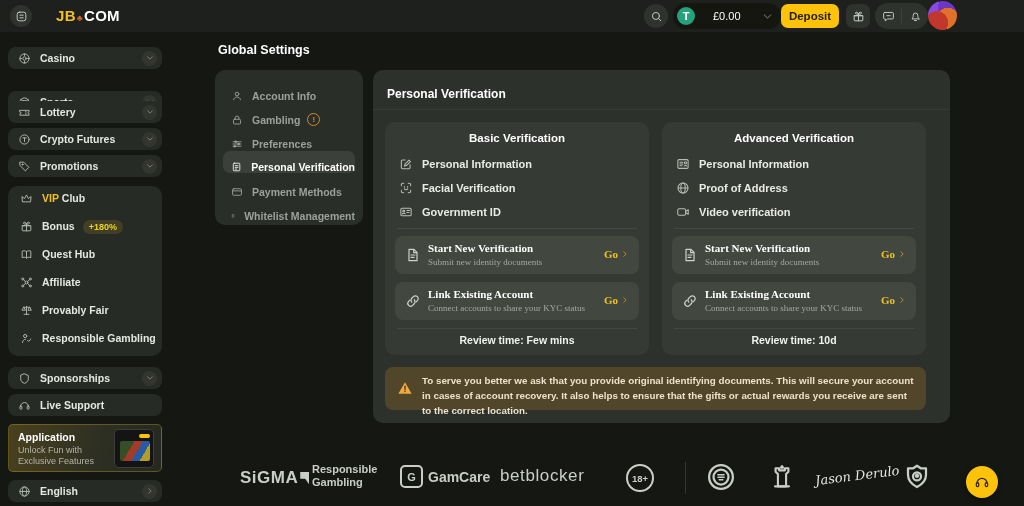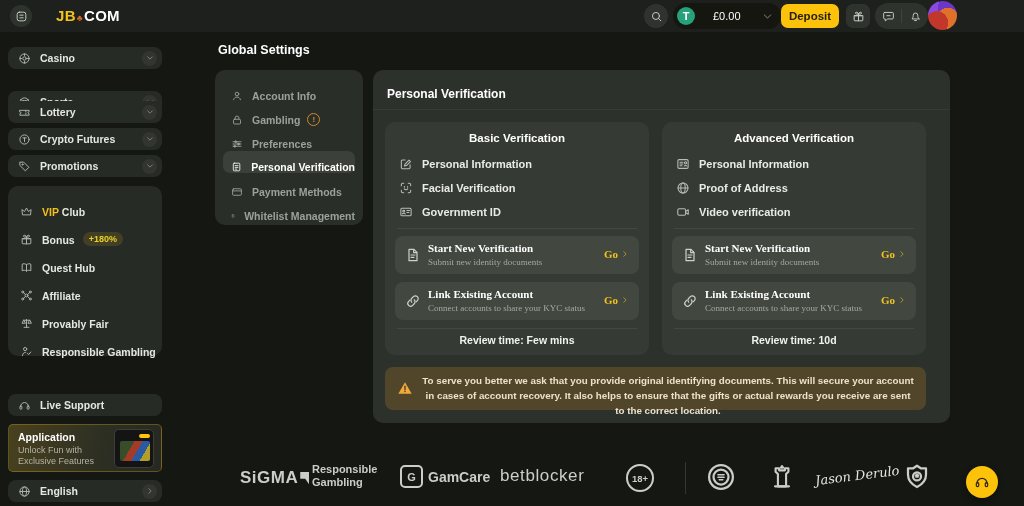--- a/index.html
+++ b/index.html
@@ -35,21 +35,21 @@
                      radial-gradient(circle at 72% 22%,#6c37c9 0 35%,transparent 36%),
                      radial-gradient(circle at 22% 30%,#8a49e0 0 30%,transparent 31%),#3c2e14;}
   
   .side-btn{position:absolute;left:8px;width:154px;height:22px;border-radius:8px;background:#272b26;
             display:flex;align-items:center;}
   .side-ic{color:#aeb5ab;margin-left:10px;display:flex;}
   .side-label{color:#e4e8e1;font-size:10.5px;font-weight:bold;margin-left:9px;flex:1;white-space:nowrap;}
   .chev-circle{width:15px;height:15px;border-radius:50%;background:#32362f;margin-right:5px;
                display:flex;align-items:center;justify-content:center;color:#aab0a6;}
   .side-panel{position:absolute;left:8px;top:186px;width:154px;height:170px;border-radius:10px;background:#272b26;}
-  .panel-row{position:absolute;left:4px;width:146px;height:26px;display:flex;align-items:flex-end;}
+  .panel-row{position:absolute;left:4px;width:146px;height:26px;display:flex;align-items:flex-start;}
   .panel-row .side-ic{margin-left:8px;}
   .accent{color:#f3c21a;}
   .badge{background:rgba(243,194,26,.14);color:#e8d227;font-size:9px;font-weight:bold;
          border-radius:8px;padding:2px 6px;margin-left:8px;}
   .app-card{position:absolute;left:8px;top:424px;width:154px;height:48px;border-radius:5px;
             background:linear-gradient(100deg,#49411f 0%,#2d2f23 60%,#262921 100%);
             border:1px solid rgba(243,194,26,.28);box-sizing:border-box;}
   .app-title{position:absolute;left:9px;top:6px;color:#fff;font-size:10.5px;font-weight:bold;}
   .app-sub{position:absolute;left:9px;color:#b4b3a5;font-size:9px;}
   .phone{position:absolute;right:7px;top:4px;width:40px;height:39px;border-radius:5px;background:#141414;
@@ -78,21 +78,21 @@
   .feat .ic{color:#b8beb4;display:flex;}
   .feat .lbl{color:#e9ebe5;font-size:11px;font-weight:bold;margin-left:9px;}
   .vc-div{position:absolute;left:12px;width:240px;height:1px;background:rgba(255,255,255,.07);}
   .action{position:absolute;left:10px;width:244px;height:38px;border-radius:8px;background:#42473f;font-family:Liberation Serif, serif;}
   .action .ic{position:absolute;left:10px;top:11px;color:#ccd2c8;}
   .act-title{position:absolute;left:33px;top:6px;color:#fff;font-size:11px;font-weight:bold;white-space:nowrap;}
   .act-sub{position:absolute;left:33px;top:21px;color:#a4aaa0;font-size:9px;white-space:nowrap;}
   .go{position:absolute;right:10px;top:12px;color:#eec31e;font-size:11px;font-weight:bold;display:flex;align-items:center;gap:3px;}
   .go .ic{position:static;color:#eec31e;display:flex;}
   .review{position:absolute;top:212px;width:100%;text-align:center;color:#f1f3ee;font-size:10.5px;font-weight:bold;}
-  .notice{position:absolute;left:12px;top:297px;width:541px;height:43px;border-radius:8px;background:#52462a;box-sizing:border-box;text-align:center;}
+  .notice{position:absolute;left:12px;top:297px;width:541px;height:43px;border-radius:8px;background:#52462a;box-sizing:border-box;}
   .notice .ic{position:absolute;left:12px;top:13px;color:#f0a93a;}
   .notice-text{position:absolute;left:37px;top:6px;width:492px;color:#ece2cb;font-size:9.8px;font-weight:bold;line-height:1.55;}
   
   .footer{position:absolute;left:0;top:450px;width:1024px;height:56px;}
   .f-item{position:absolute;color:#c9cec7;display:flex;align-items:center;}
   .f-sigma{left:240px;top:18px;font-size:17px;font-weight:bold;letter-spacing:.5px;}
   .sigma-flag{display:inline-block;width:9px;height:13px;background:#c9cec7;margin-left:2px;
               clip-path:polygon(0 0,100% 0,100% 100%,55% 55%,0 55%);}
   .f-rg{left:312px;top:13px;font-size:11px;font-weight:bold;line-height:1.15;}
   .f-gc{left:400px;top:15px;font-size:14px;font-weight:bold;gap:5px;}
@@ -317,20 +317,35 @@
           <svg viewBox="0 0 24 24" fill="none" stroke="currentColor" stroke-width="1.8" stroke-linecap="round" stroke-linejoin="round">
             <circle cx="9.5" cy="7.5" r="3"></circle>
             <path d="M4.5 19.5c.5-4 2.8-6 5.5-6"></path>
             <path d="M13.5 15l2.5 2.5 4-4.5"></path>
           </svg>
         </span>
       <span class="side-label">Responsible Gambling</span>
     </div>
   </div>
 
+  <div class="side-btn" style="top:367px">
+    <span class="ic i13 side-ic">
+        <svg viewBox="0 0 24 24" fill="none" stroke="currentColor" stroke-width="1.8" stroke-linecap="round" stroke-linejoin="round">
+          <path d="M12 3.5l7 3v6c0 4.5-3 7-7 8.5-4-1.5-7-4-7-8.5v-6z"></path>
+        </svg>
+      </span>
+    <span class="side-label">Sponsorships</span>
+    <span class="chev-circle">
+        <span class="ic i8">
+          <svg viewBox="0 0 24 24" fill="none" stroke="currentColor" stroke-width="1.8" stroke-linecap="round" stroke-linejoin="round">
+            <path d="M5 8.5l7 7 7-7"></path>
+          </svg>
+        </span>
+      </span>
+  </div>
   <div class="side-btn" style="top:394px">
     <span class="ic i13 side-ic">
         <svg viewBox="0 0 24 24" fill="none" stroke="currentColor" stroke-width="1.8" stroke-linecap="round" stroke-linejoin="round">
           <path d="M4.5 14a7.5 7.5 0 0 1 15 0"></path>
           <rect x="3.5" y="13" width="3.6" height="6" rx="1.6"></rect>
           <rect x="16.9" y="13" width="3.6" height="6" rx="1.6"></rect>
         </svg>
       </span>
     <span class="side-label">Live Support</span>
   </div>

